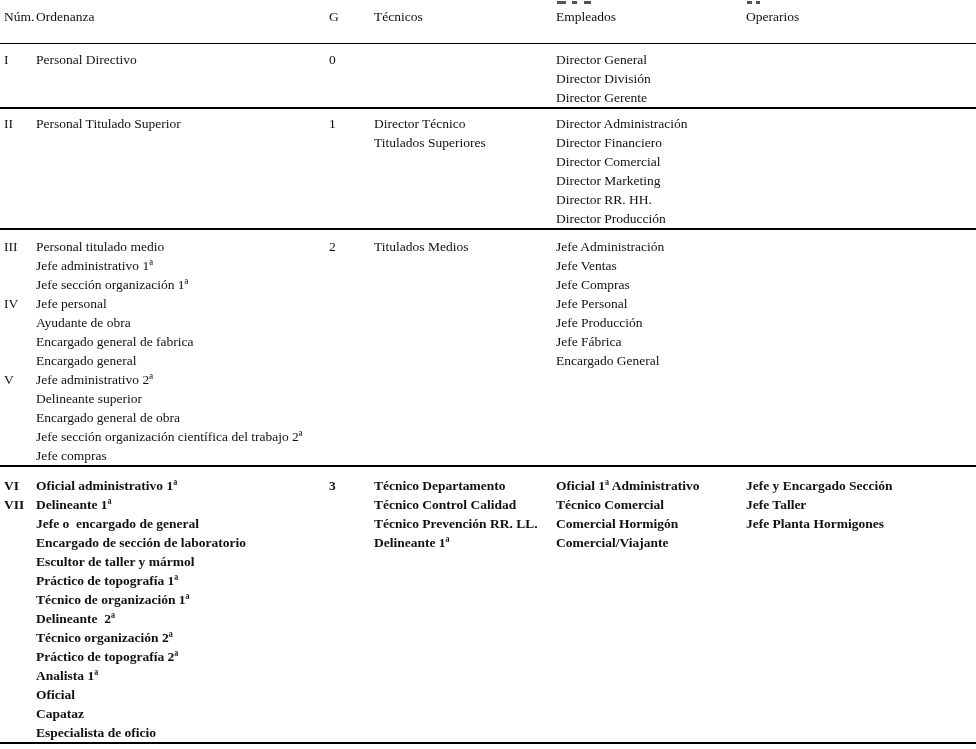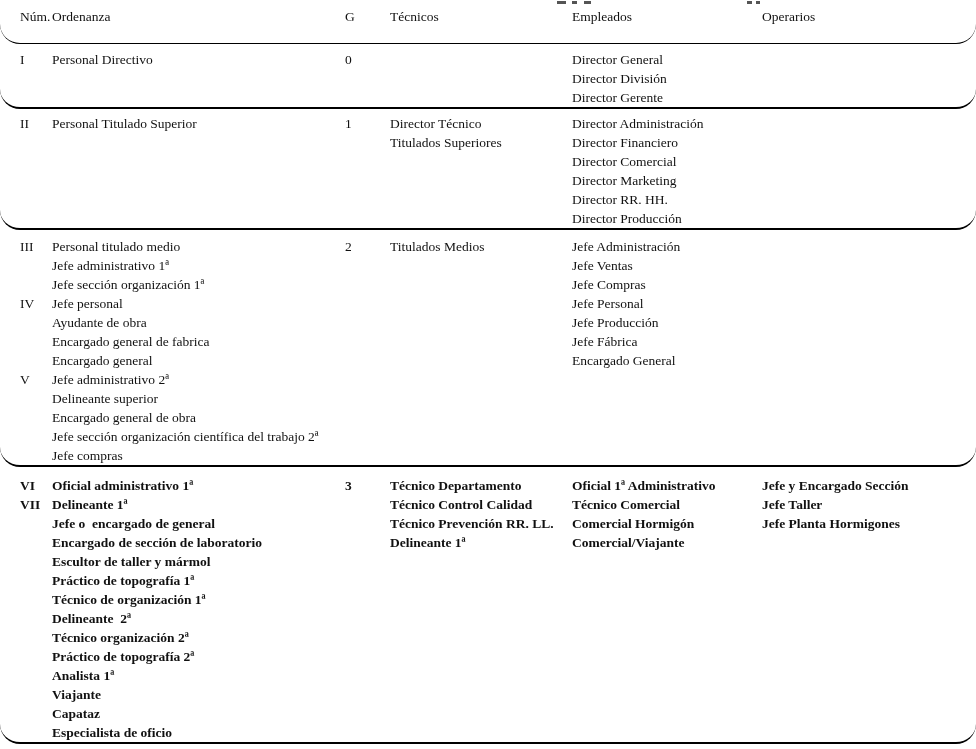--- a/index.html
+++ b/index.html
@@ -26,24 +26,23 @@
   }
   .frag.f1 { left: 557px; width: 9px; }
   .frag.f2 { left: 572px; width: 5px; }
   .frag.f3 { left: 584px; width: 7px; }
   .frag.f4 { left: 747px; width: 5px; }
   .frag.f5 { left: 756px; width: 4px; }
 
   .row {
     display: grid;
     grid-template-columns: 32px 293px 45px 182px 190px 1fr;
-    padding-left: 20px;
+    padding-left: 4px;
     padding-right: 8px;
     box-sizing: border-box;
-    border-radius: 20px;
   }
   .header {
     padding-top: 9px;
     height: 44px;
     border-bottom: 1px solid #000000;
   }
   .group {
     border-bottom: 2px solid #000000;
   }
   .group:nth-child(1) { padding-top: 6px; }
@@ -178,21 +177,21 @@
           <div class="line">Delineante 1ª</div>
           <div class="line">Jefe o  encargado de general</div>
           <div class="line">Encargado de sección de laboratorio</div>
           <div class="line">Escultor de taller y mármol</div>
           <div class="line">Práctico de topografía 1ª</div>
           <div class="line">Técnico de organización 1ª</div>
           <div class="line">Delineante  2ª</div>
           <div class="line">Técnico organización 2ª</div>
           <div class="line">Práctico de topografía 2ª</div>
           <div class="line">Analista 1ª</div>
-          <div class="line">Viajante</div>
+          <div class="line">Oficial</div>
           <div class="line">Capataz</div>
           <div class="line">Especialista de oficio</div>
         </div>
         <div class="c">
           <div class="line">3</div>
         </div>
         <div class="c">
           <div class="line">Técnico Departamento</div>
           <div class="line">Técnico Control Calidad</div>
           <div class="line">Técnico Prevención RR. LL.</div>

